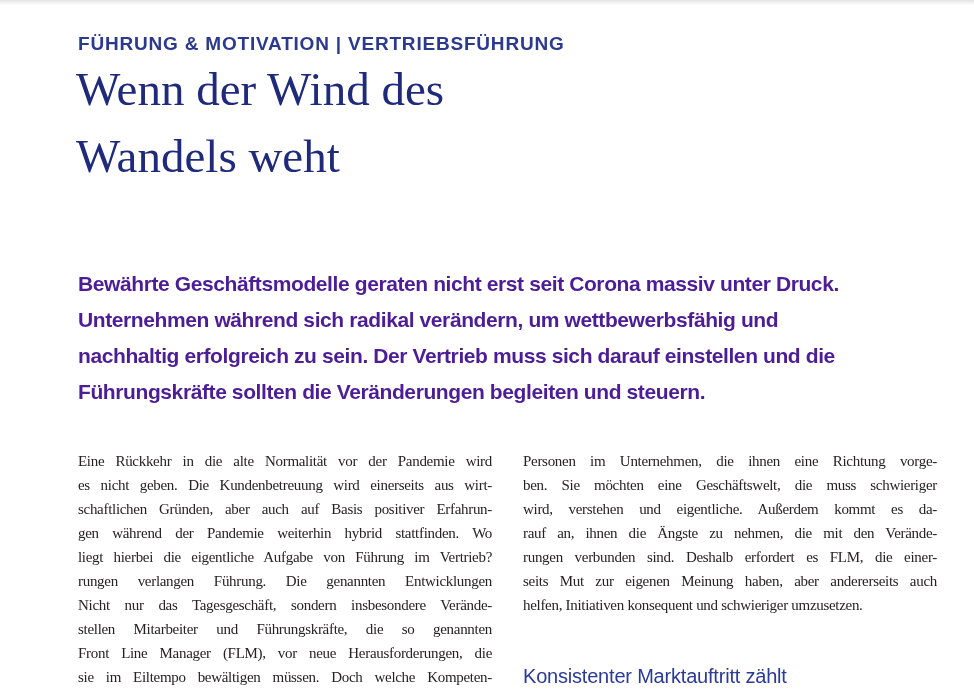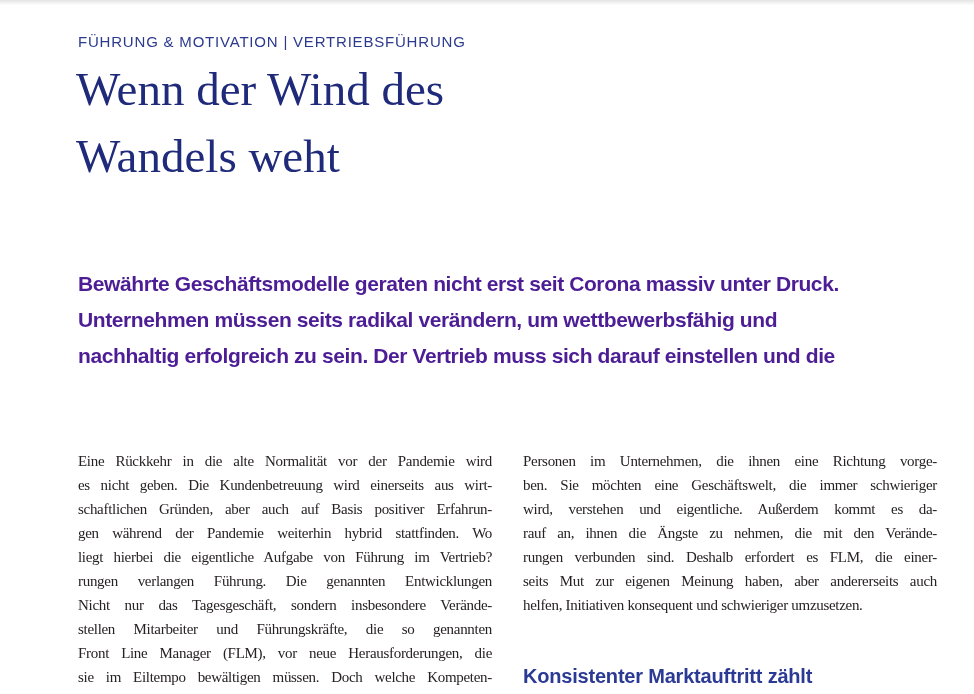--- a/index.html
+++ b/index.html
@@ -16,22 +16,22 @@
   }
   .page-top-edge {
     position: absolute;
     top: 0; left: 0;
     width: 974px; height: 5px;
     background: linear-gradient(180deg, #e3e3e3 0%, #f4f4f4 60%, #fdfdfd 100%);
   }
   .kicker {
     position: absolute;
     left: 78px; top: 33px;
-    font-size: 15px;
-    font-weight: 400;
+    font-size: 19px;
+    font-weight: 700;
     letter-spacing: 0.8px;
     color: #2c3a8e;
     white-space: nowrap;
   }
   .title {
     position: absolute;
     left: 76px; top: 56px;
     margin: 0;
     font-family: "Liberation Serif", serif;
     font-weight: 400;
@@ -71,21 +71,21 @@
     text-align-last: justify;
     white-space: nowrap;
   }
   .body-line.ragged {
     text-align-last: left;
   }
   .subheading {
     margin: 46px 0 0 0;
     font-family: "Liberation Sans", sans-serif;
     font-size: 20px;
-    font-weight: 700;
+    font-weight: 400;
     letter-spacing: -0.2px;
     line-height: 26px;
     color: #2b3a94;
     white-space: nowrap;
   }
 </style>
 </head>
 <body>
 
 <div>
@@ -94,42 +94,43 @@
 
   <div class="kicker">FÜHRUNG &amp; MOTIVATION | VERTRIEBSFÜHRUNG</div>
 
   <h1 class="title">
     <div>Wenn der Wind des</div>
     <div>Wandels weht</div>
   </h1>
 
   <div class="lead">
     <div>Bewährte Geschäftsmodelle geraten nicht erst seit Corona massiv unter Druck.</div>
-    <div>Unternehmen müssen seits radikal verändern, um wettbewerbsfähig und</div>
+    <div>Unternehmen während sich radikal verändern, um wettbewerbsfähig und</div>
     <div>nachhaltig erfolgreich zu sein. Der Vertrieb muss sich darauf einstellen und die</div>
+    <div>Führungskräfte sollten die Veränderungen begleiten und steuern.</div>
   </div>
 
   <div class="columns">
 
     <div class="col">
       <div class="body-line">Eine Rückkehr in die alte Normalität vor der Pandemie wird</div>
       <div class="body-line">es nicht geben. Die Kundenbetreuung wird einerseits aus wirt-</div>
       <div class="body-line">schaftlichen Gründen, aber auch auf Basis positiver Erfahrun-</div>
       <div class="body-line">gen während der Pandemie weiterhin hybrid stattfinden. Wo</div>
       <div class="body-line">liegt hierbei die eigentliche Aufgabe von Führung im Vertrieb?</div>
       <div class="body-line">rungen verlangen Führung. Die genannten Entwicklungen</div>
       <div class="body-line">Nicht nur das Tagesgeschäft, sondern insbesondere Verände-</div>
       <div class="body-line">stellen Mitarbeiter und Führungskräfte, die so genannten</div>
       <div class="body-line">Front Line Manager (FLM), vor neue Herausforderungen, die</div>
       <div class="body-line">sie im Eiltempo bewältigen müssen. Doch welche Kompeten-</div>
     </div>
 
     <div class="col">
       <div class="body-line">Personen im Unternehmen, die ihnen eine Richtung vorge-</div>
-      <div class="body-line">ben. Sie möchten eine Geschäftswelt, die immer schwieriger</div>
+      <div class="body-line">ben. Sie möchten eine Geschäftswelt, die muss schwieriger</div>
       <div class="body-line">wird, verstehen und eigentliche. Außerdem kommt es da-</div>
       <div class="body-line">rauf an, ihnen die Ängste zu nehmen, die mit den Verände-</div>
       <div class="body-line">rungen verbunden sind. Deshalb erfordert es FLM, die einer-</div>
       <div class="body-line">seits Mut zur eigenen Meinung haben, aber andererseits auch</div>
       <div class="body-line ragged">helfen, Initiativen konsequent und schwieriger umzusetzen.</div>
       <h2 class="subheading">Konsistenter Marktauftritt zählt</h2>
     </div>
 
   </div>
 

